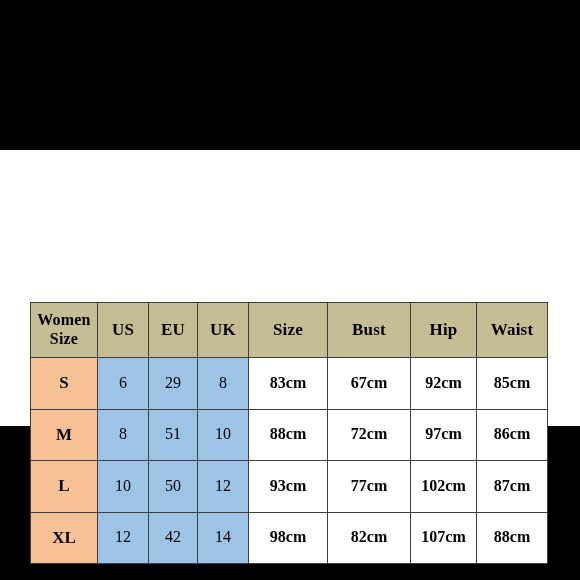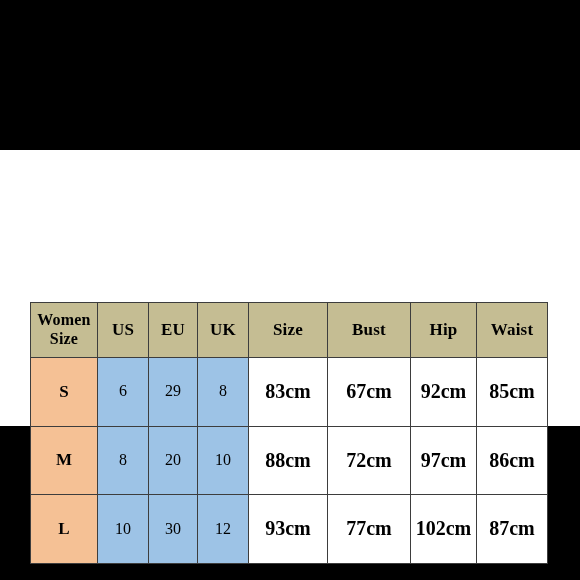--- a/index.html
+++ b/index.html
@@ -74,21 +74,21 @@
     font-size: 17px;
   }
   td.num-cell {
     background: #9dc3e6;
     font-weight: normal;
     font-size: 16px;
   }
   td.meas-cell {
     background: #ffffff;
     font-weight: bold;
-    font-size: 20px;
+    font-size: 16px;
   }
   .stack-line { display: block; }
 </style>
 </head>
 <body>
 
 <div id="canvas">
   <div id="white-panel">
     <div id="size-table-wrap">
       <table class="size-chart">
@@ -124,34 +124,44 @@
             <td class="num-cell">29</td>
             <td class="num-cell">8</td>
             <td class="meas-cell">83cm</td>
             <td class="meas-cell">67cm</td>
             <td class="meas-cell">92cm</td>
             <td class="meas-cell">85cm</td>
           </tr>
           <tr>
             <td class="size-cell">M</td>
             <td class="num-cell">8</td>
-            <td class="num-cell">20</td>
+            <td class="num-cell">51</td>
             <td class="num-cell">10</td>
             <td class="meas-cell">88cm</td>
             <td class="meas-cell">72cm</td>
             <td class="meas-cell">97cm</td>
             <td class="meas-cell">86cm</td>
           </tr>
           <tr>
             <td class="size-cell">L</td>
             <td class="num-cell">10</td>
-            <td class="num-cell">30</td>
+            <td class="num-cell">50</td>
             <td class="num-cell">12</td>
             <td class="meas-cell">93cm</td>
             <td class="meas-cell">77cm</td>
             <td class="meas-cell">102cm</td>
             <td class="meas-cell">87cm</td>
+          </tr>
+          <tr>
+            <td class="size-cell">XL</td>
+            <td class="num-cell">12</td>
+            <td class="num-cell">42</td>
+            <td class="num-cell">14</td>
+            <td class="meas-cell">98cm</td>
+            <td class="meas-cell">82cm</td>
+            <td class="meas-cell">107cm</td>
+            <td class="meas-cell">88cm</td>
           </tr>
         </tbody>
       </table>
     </div>
   </div>
 </div>
 
 </body></html>

